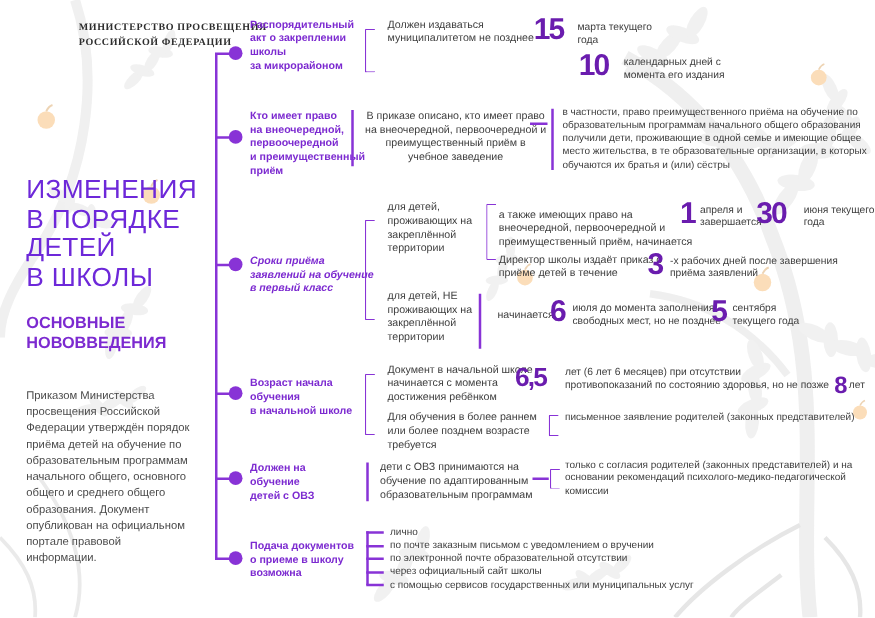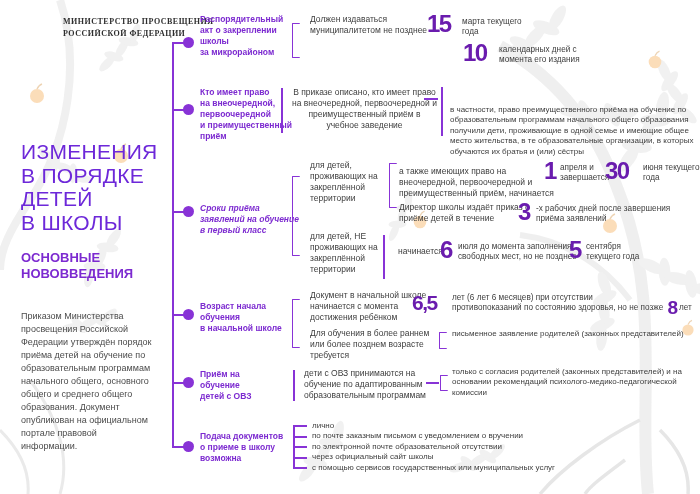--- a/index.html
+++ b/index.html
@@ -128,21 +128,21 @@
     <div>Кто имеет право</div>
     <div>на внеочередной,</div>
     <div>первоочередной</div>
     <div>и преимущественный</div>
     <div>приём</div>
   </div>
   <div class="vrule" style="left:281px;top:88px;height:45px;"></div>
   <div class="txt" style="left:292px;top:87px;width:145px;text-align:center;">В приказе описано, кто имеет право на внеочередной, первоочередной и преимущественный приём в учебное заведение</div>
   <div class="hline" style="left:424px;top:98px;width:14px;"></div>
   <div class="vrule" style="left:441px;top:87px;height:49px;"></div>
-  <div class="txt" style="left:450px;top:85px;width:247px;font-size:8px;margin-top:20px;">в частности, право преимущественного приёма на обучение по образовательным программам начального общего образования получили дети, проживающие в одной семье и имеющие общее место жительства, в те образовательные организации, в которых обучаются их братья и (или) сёстры</div>
+  <div class="txt" style="left:450px;top:85px;width:247px;font-size:8px;">в частности, право преимущественного приёма на обучение по образовательным программам начального общего образования получили дети, проживающие в одной семье и имеющие общее место жительства, в те образовательные организации, в которых обучаются их братья и (или) сёстры</div>
 
   <div class="h" style="left:200px;top:203px;font-style:italic;">
     <div>Сроки приёма</div>
     <div>заявлений на обучение</div>
     <div>в первый класс</div>
   </div>
   <div class="bracket" style="left:292px;top:176px;height:78px;"></div>
   <div class="txt" style="left:310px;top:160px;width:80px;">для детей, проживающих на закреплённой территории</div>
   <div class="bracket" style="left:389px;top:163px;height:43px;"></div>
   <div class="txt" style="left:399px;top:166px;width:158px;">а также имеющих право на внеочередной, первоочередной и преимущественный приём, начинается</div>
@@ -172,21 +172,21 @@
   <div class="cap" style="left:452px;top:293px;width:246px;">
     <span>лет (6 лет 6 месяцев) при отсутствии</span><br>
     <span>противопоказаний по состоянию здоровья, но не позже</span>
     <span class="num-inline">8</span><span>лет</span>
   </div>
   <div class="txt" style="left:310px;top:328px;width:136px;">Для обучения в более раннем или более позднем возрасте требуется</div>
   <div class="bracket" style="left:439px;top:332px;height:15px;"></div>
   <div class="txt" style="left:452px;top:329px;width:250px;font-size:8px;">письменное заявление родителей (законных представителей)</div>
 
   <div class="h" style="left:200px;top:369px;">
-    <div>Приём на</div>
+    <div>Должен на</div>
     <div>обучение</div>
     <div>детей с ОВЗ</div>
   </div>
   <div class="vrule" style="left:293px;top:370px;height:31px;"></div>
   <div class="txt" style="left:304px;top:368px;width:132px;">дети с ОВЗ принимаются на обучение по адаптированным образовательным программам</div>
   <div class="hline" style="left:426px;top:382px;width:13px;"></div>
   <div class="bracket" style="left:440px;top:375px;height:14px;"></div>
   <div class="txt" style="left:452px;top:367px;width:246px;font-size:8px;">только с согласия родителей (законных представителей) и на основании рекомендаций психолого-медико-педагогической комиссии</div>
 
   <div class="h" style="left:200px;top:431px;">

